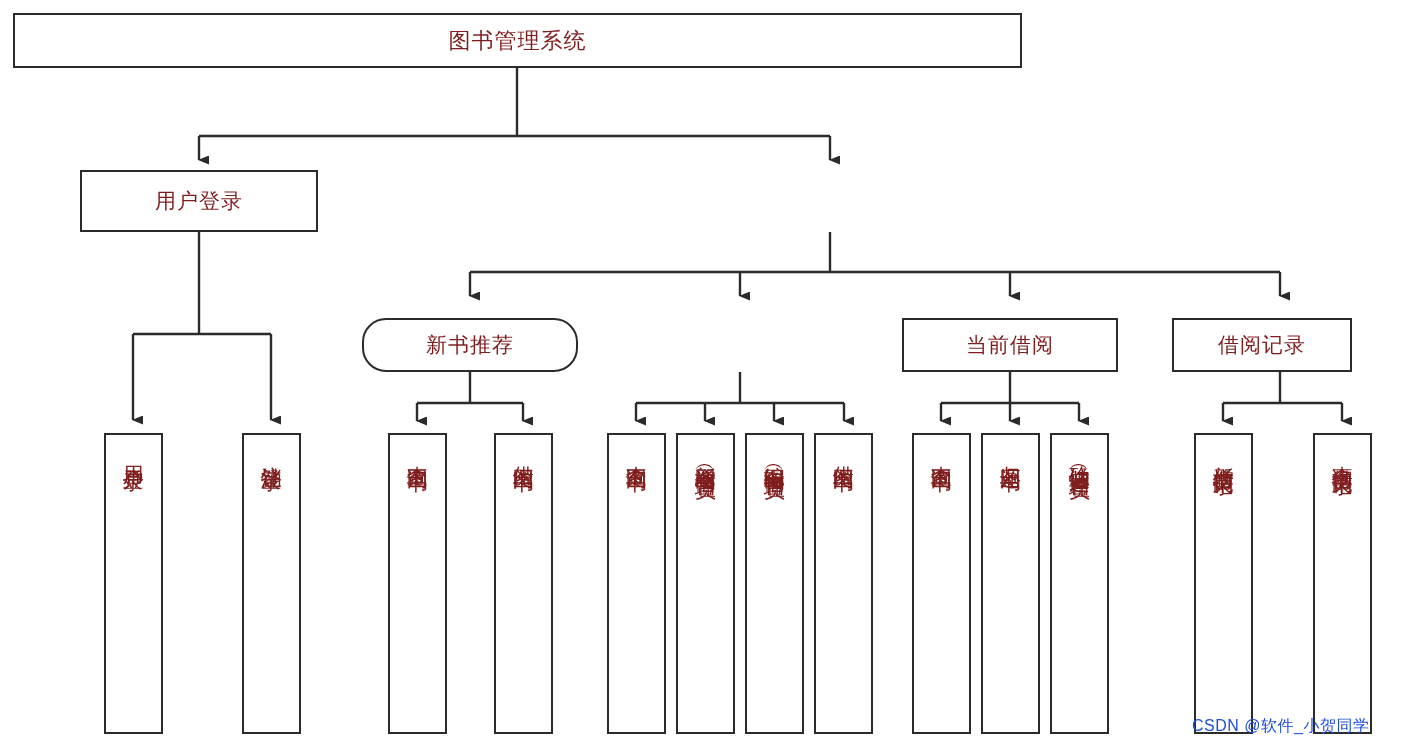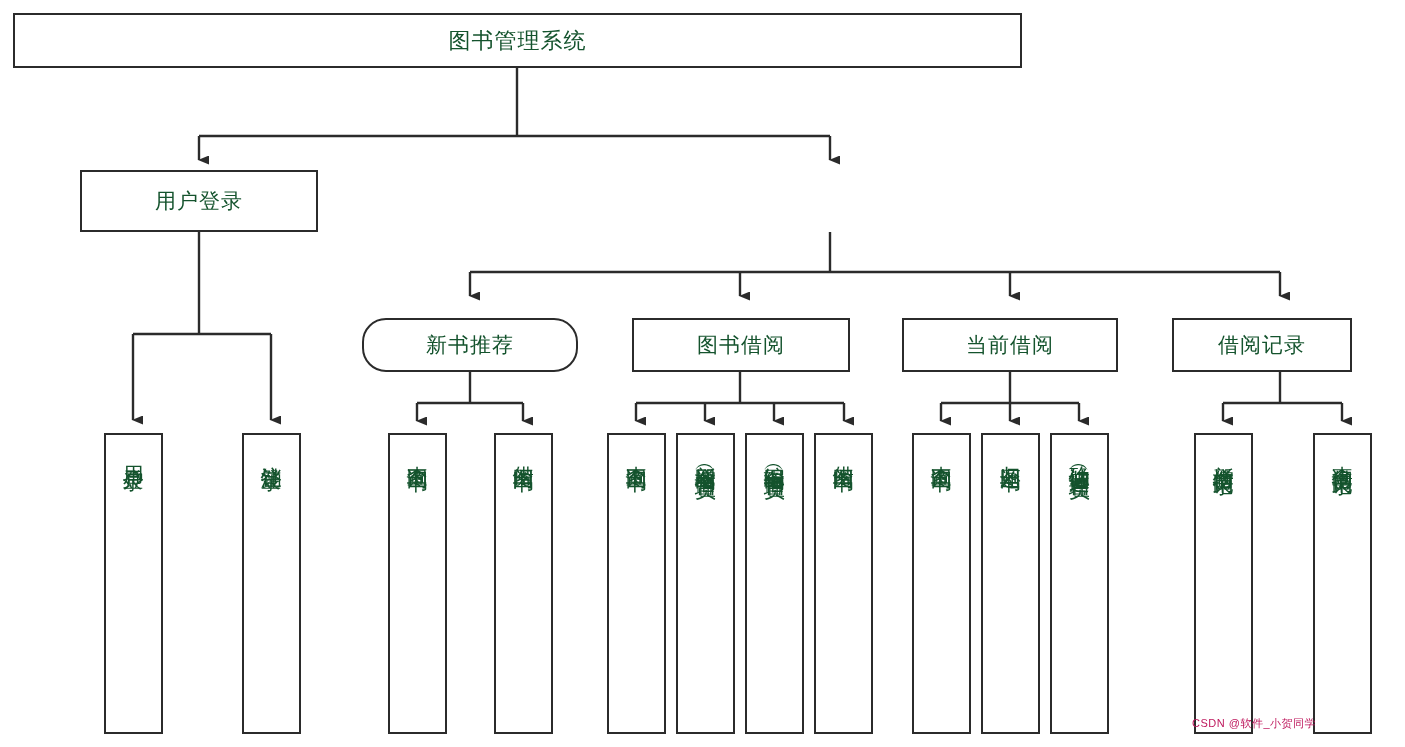--- a/index.html
+++ b/index.html
@@ -28,43 +28,43 @@
     border:2px solid #2b2b2b;
     display:flex;
     align-items:center;
     justify-content:center;
     text-align:center;
   }
   .node .label{
     font-size:21px;
     line-height:1.25;
     letter-spacing:1px;
-    color:#14532d;
+    color:#7f1d1d;
     white-space:nowrap;
   }
   .node.root .label{font-size:22px;}
   .node.tier1 .label{font-size:21px;}
   .node.tier2 .label{font-size:21px;}
   .node.leaf{
     align-items:flex-start;
     padding-top:14px;
   }
   .node.leaf .label{
     writing-mode:vertical-rl;
     text-orientation:upright;
     font-size:21px;
     line-height:1.22;
     letter-spacing:2px;
     white-space:nowrap;
     -webkit-text-orientation:upright;
   }
   .watermark{
     position:absolute;
-    font-size:11px;
-    color:#be185d;
+    font-size:16px;
+    color:#1d4ed8;
     letter-spacing:0.5px;
     white-space:nowrap;
     user-select:none;
   }
 </style>
 </head>
 <body>
 
 <div id="canvas">
 
@@ -122,23 +122,20 @@
     <span class="label">图书管理系统</span>
   </div>
 
   <div class="node tier1" style="left:80px;top:170px;width:238px;height:62px;">
     <span class="label">用户登录</span>
   </div>
 
   <div class="node tier2" style="left:362px;top:318px;width:216px;height:54px;border-radius:24px;">
     <span class="label">新书推荐</span>
   </div>
-  <div class="node tier2" style="left:632px;top:318px;width:218px;height:54px;">
-    <span class="label">图书借阅</span>
-  </div>
   <div class="node tier2" style="left:902px;top:318px;width:216px;height:54px;text-align:right;">
     <span class="label">当前借阅</span>
   </div>
   <div class="node tier2" style="left:1172px;top:318px;width:180px;height:54px;">
     <span class="label">借阅记录</span>
   </div>
 
   <div class="node leaf" style="left:104px;top:433px;width:59px;height:301px;">
     <span class="label">用户登录</span>
   </div>

